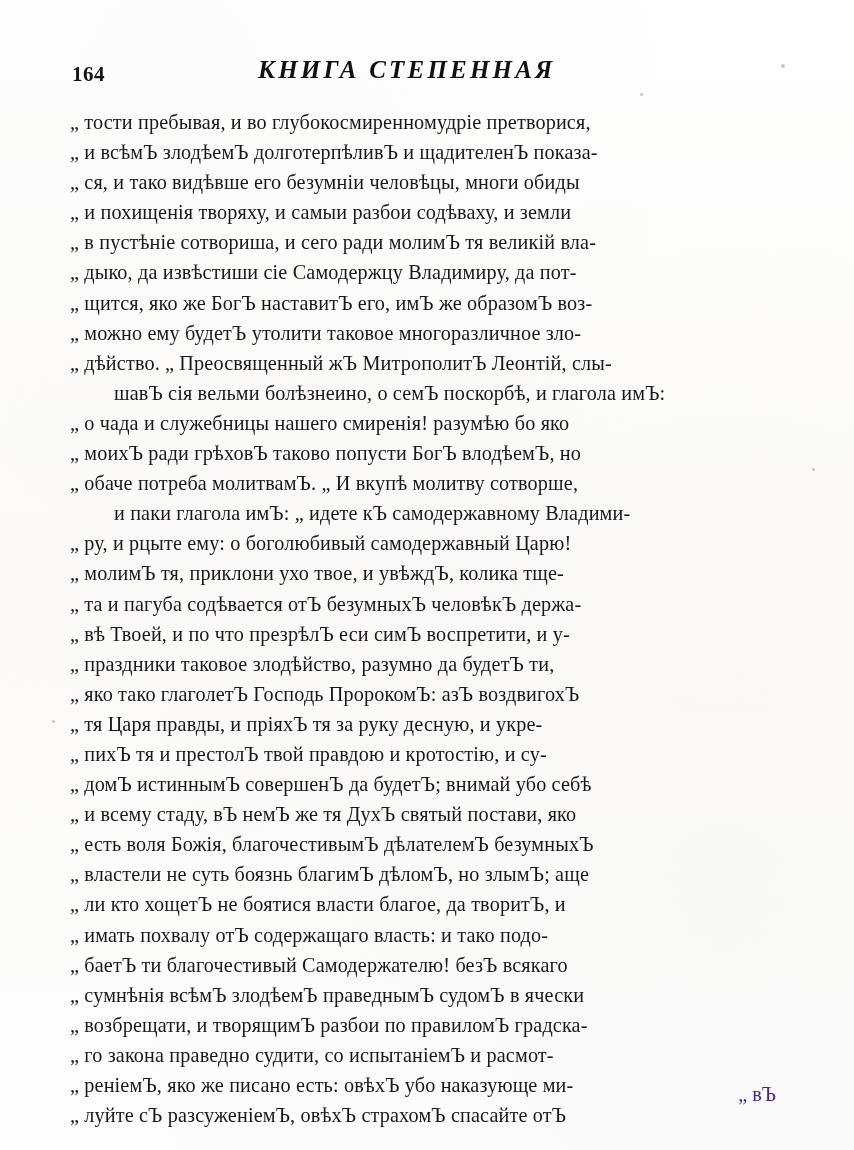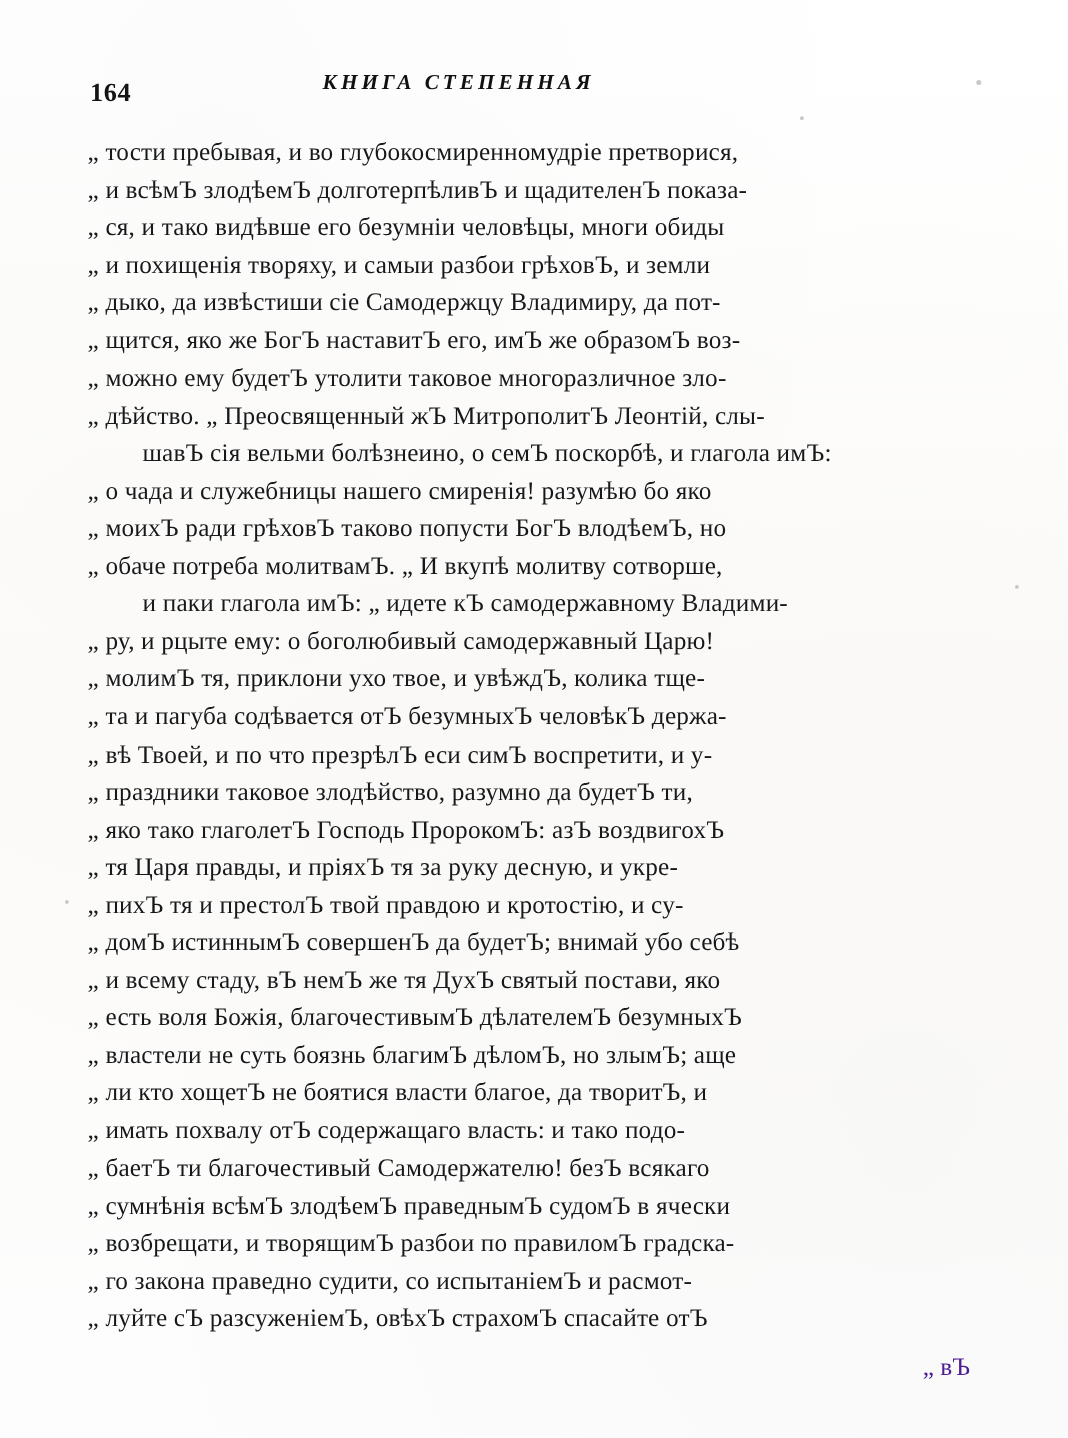--- a/index.html
+++ b/index.html
@@ -49,21 +49,21 @@
     letter-spacing: 0.5px;
     color: #141414;
   }
   .running-title {
     position: absolute;
     left: 186px;
     top: 0;
     font-family: "Liberation Serif", serif;
     font-style: italic;
     font-weight: 700;
-    font-size: 17px;
+    font-size: 25px;
     letter-spacing: 3.2px;
     color: #111111;
     white-space: nowrap;
   }
   .body-text {
     position: absolute;
     top: 107px;
     left: 70px;
     width: 716px;
   }
@@ -109,21 +109,22 @@
 
   <div class="header">
     <span class="folio">164</span>
     <span class="running-title">КНИГА СТЕПЕННАЯ</span>
   </div>
 
   <div class="body-text">
     <span class="line q">„ тости пребывая, и во глубокосмиренномудріе претворися,</span>
     <span class="line q">„ и всѣмЪ злодѣемЪ долготерпѣливЪ и щадителенЪ показа-</span>
     <span class="line q">„ ся, и тако видѣвше его безумніи человѣцы, многи обиды</span>
-    <span class="line q">„ и похищенія творяху, и самыи разбои грѣховЪ, и земли</span>
+    <span class="line q">„ и похищенія творяху, и самыи разбои содѣваху, и земли</span>
+    <span class="line q">„ в пустѣніе сотвориша, и сего ради молимЪ тя великій вла-</span>
     <span class="line q">„ дыко, да извѣстиши сіе Самодержцу Владимиру, да пот-</span>
     <span class="line q">„ щится, яко же БогЪ наставитЪ его, имЪ же образомЪ воз-</span>
     <span class="line q">„ можно ему будетЪ утолити таковое многоразличное зло-</span>
     <span class="line q">„ дѣйство. „ Преосвященный жЪ МитрополитЪ Леонтій, слы-</span>
     <span class="line noq">шавЪ сія вельми болѣзнеино, о семЪ поскорбѣ, и глагола имЪ:</span>
     <span class="line q">„ о чада и служебницы нашего смиренія! разумѣю бо яко</span>
     <span class="line q">„ моихЪ ради грѣховЪ таково попусти БогЪ влодѣемЪ, но</span>
     <span class="line q">„ обаче потреба молитвамЪ. „   И вкупѣ молитву сотворше,</span>
     <span class="line noq">и паки глагола имЪ: „ идете кЪ самодержавному Владими-</span>
     <span class="line q">„ ру, и рцыте ему: о боголюбивый самодержавный Царю!</span>
@@ -137,20 +138,21 @@
     <span class="line q">„ домЪ истиннымЪ совершенЪ да будетЪ; внимай убо себѣ</span>
     <span class="line q">„ и всему стаду, вЪ немЪ же тя ДухЪ святый постави, яко</span>
     <span class="line q">„ есть воля Божія, благочестивымЪ дѣлателемЪ безумныхЪ</span>
     <span class="line q">„ властели не суть боязнь благимЪ дѣломЪ, но злымЪ; аще</span>
     <span class="line q">„ ли кто хощетЪ не боятися власти благое, да творитЪ, и</span>
     <span class="line q">„ имать похвалу отЪ содержащаго власть: и тако подо-</span>
     <span class="line q">„ баетЪ ти благочестивый Самодержателю! безЪ всякаго</span>
     <span class="line q">„ сумнѣнія всѣмЪ злодѣемЪ праведнымЪ судомЪ в ячески</span>
     <span class="line q">„ возбрещати, и творящимЪ разбои по правиломЪ градска-</span>
     <span class="line q">„ го закона праведно судити, со испытаніемЪ и расмот-</span>
+    <span class="line q">„ реніемЪ, яко же писано есть: овѣхЪ убо наказующе ми-</span>
     <span class="line q">„ луйте сЪ разсуженіемЪ,   овѣхЪ страхомЪ спасайте отЪ</span>
 
   </div>
 
   <div class="tail">„ вЪ</div>
 
   <div class="speck" style="left:781px; top:64px; width:4px; height:4px;"></div>
   <div class="speck" style="left:640px; top:93px; width:3px; height:3px;"></div>
   <div class="speck" style="left:812px; top:468px; width:3px; height:3px;"></div>
   <div class="speck" style="left:52px; top:720px; width:3px; height:3px;"></div>

